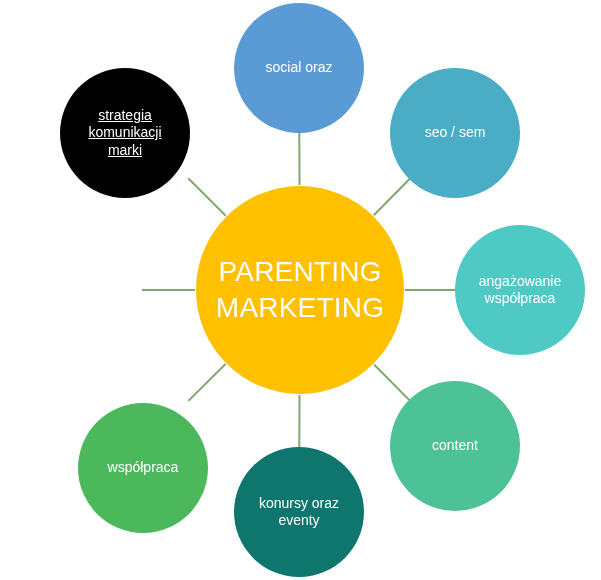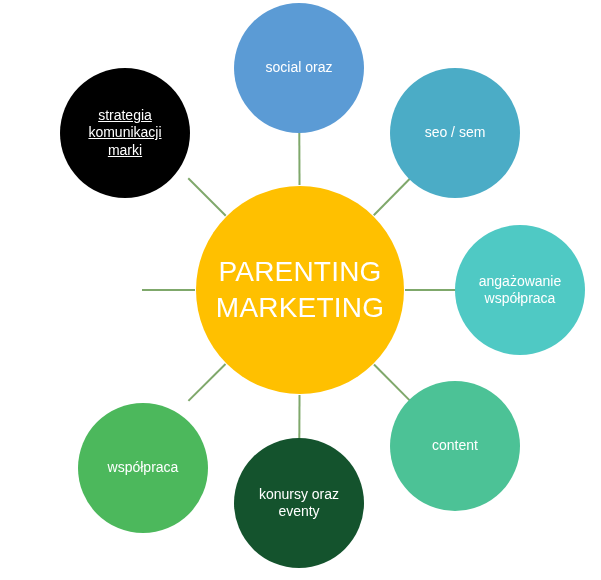--- a/index.html
+++ b/index.html
@@ -35,21 +35,21 @@
   <div class="node sat" style="left: 390px; top: 68px; background: rgb(75, 172, 198); align-items: center;">
     <span>seo / sem</span>
   </div>
   <div class="node sat" style="left: 455px; top: 225px; background: rgb(79, 201, 196);">
     <span>angażowanie
 współpraca</span>
   </div>
   <div class="node sat" style="left: 390px; top: 381px; background: rgb(76, 194, 150);">
     <span>content</span>
   </div>
-  <div class="node sat" style="left: 234px; top: 438px; background: #14532d;">
+  <div class="node sat" style="left: 234px; top: 447px; background: #0f766e;">
     <span>konursy oraz
 eventy</span>
   </div>
   <div class="node sat" style="left: 78px; top: 403px; background: rgb(76, 184, 92);">
     <span>współpraca</span>
   </div>
   <div class="node sat" style="left: 60px; top: 68px; background: #000000; text-decoration: underline;">
     <span>strategia
 komunikacji
 marki</span>

